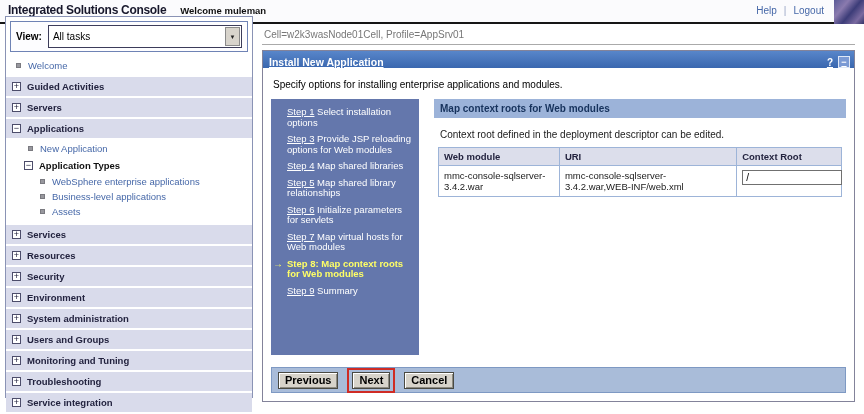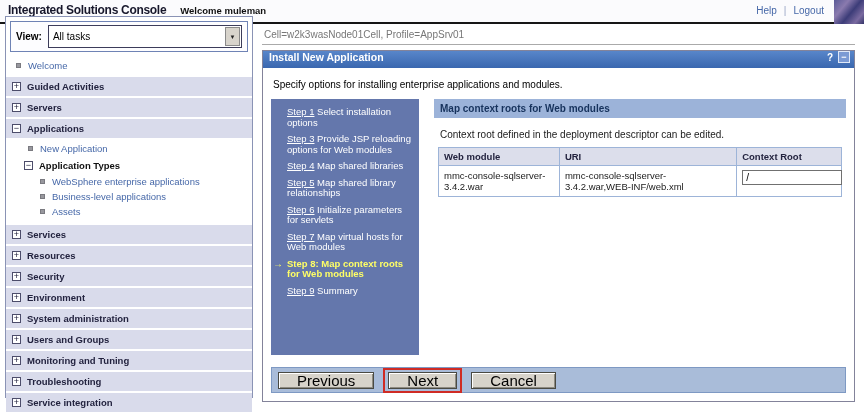--- a/index.html
+++ b/index.html
@@ -71,21 +71,21 @@
   .main { position:absolute; left:262px; top:27px; width:593px; }
   .breadcrumb {
     color:#777; font-size:10px; padding:2px 0 4px 2px;
     border-bottom:1px solid #aaa;
   }
   .portlet { margin-top:5px; border:1px solid #83839a; height:352px; display:flex; flex-direction:column; }
   .ptitle {
     height:17px; flex:none;
     background:linear-gradient(to bottom,#5886ca,#3a67af);
     color:#fff; font-weight:bold; font-size:10.5px;
-    display:flex; align-items:flex-start; padding:0 4px 0 6px;
+    display:flex; align-items:flex-end; padding:0 4px 0 6px;text-decoration:underline;
   }
   .ticons { margin-left:auto; display:flex; align-items:center; gap:5px; }
   .phelp { font-weight:bold; font-size:10px; cursor:pointer; }
   .pmin {
     width:12px; height:12px; background:#7b9ad4; border:1px solid #dfe8f7;
     color:#fff; font-size:9px; line-height:10px; text-align:center; cursor:pointer;
   }
   .pbody { flex:1; background:#fff; padding:6px 8px 8px 8px; display:flex; flex-direction:column; }
   .intro { font-size:10px; margin:5px 0 9px 2px; }
   .wizard {
@@ -134,22 +134,22 @@
   .footer-strip {
     grid-column:1 / -1; grid-row:2;
     background:#a9bcd9; border:1px solid #7e99c3;
     display:flex; align-items:center; gap:9px; padding:0 6px;
     overflow:visible;
   }
   .btn {
     background:#d7d3ca; border:1px solid #4a4a42;
     box-shadow: inset 1px 1px 0 #ffffff, inset -1px -1px 0 #8e8b82;
     font-family:"Liberation Sans",sans-serif;
-    font-size:15px; font-weight:normal; color:#000;
-    padding:2px 18px; cursor:pointer; line-height:11px;
+    font-size:11px; font-weight:bold; color:#000;
+    padding:2px 6px; cursor:pointer; line-height:11px;
   }
   .red-box { border:2px solid #cf2b24; padding:2px 3px; line-height:0; }
 </style>
 </head>
 <body>
 
 <div class="topbar">
   <span class="app-title">Integrated Solutions Console</span>
   <span class="welcome-text">Welcome muleman</span>
   <span class="spacer"></span>

